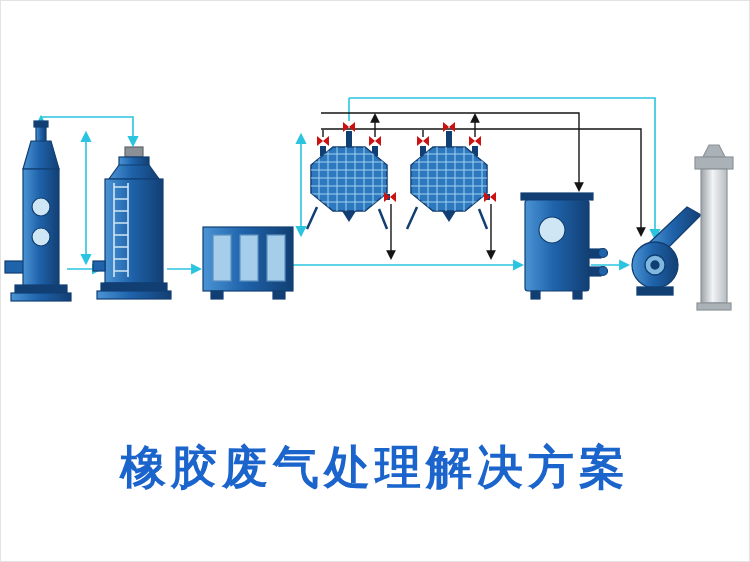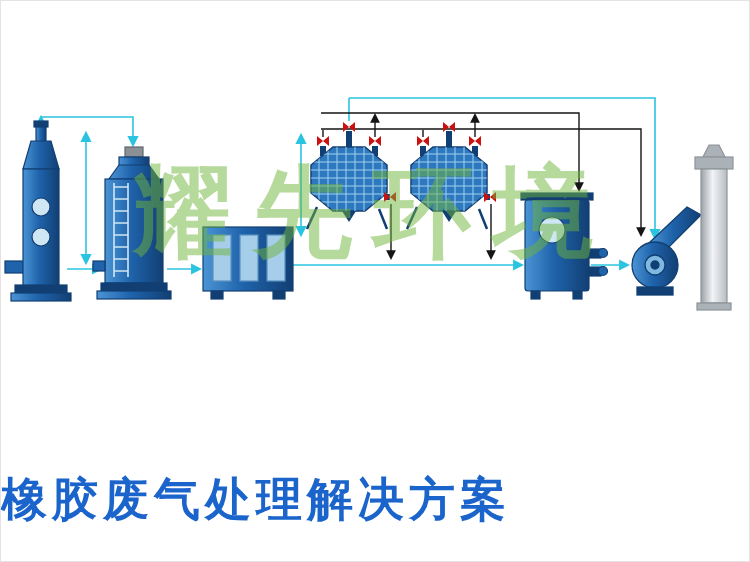--- a/index.html
+++ b/index.html
@@ -21,25 +21,25 @@
     letter-spacing:20px;
     color:var(--watermark-green,#6fb43c);
     opacity:0.5;
     white-space:nowrap;
     pointer-events:none;
   }
   .title{
     position:absolute;
     left:0;top:436px;
     width:100%;
+    text-align:center;
     font-size:46px;
     font-weight:bold;
     letter-spacing:5px;
     color:var(--title-blue,#1a64cc);
-    margin-top:32px;
   }
 </style>
 </head>
 <body>
 
 <div class="page">
 
   <svg class="diagram-svg" width="750" height="562" viewBox="0 0 750 562">
     <defs>
       <marker id="ac" viewBox="0 0 10 10" refX="8" refY="5" markerWidth="7" markerHeight="7" orient="auto-start-reverse">
@@ -169,17 +169,16 @@
     </g>
 
     <g stroke="#8d949a" stroke-width="1.2">
       <polygon points="702,156 724,156 718,144 708,144" fill="#aab1b7"></polygon>
       <rect x="694" y="156" width="38" height="12" fill="#aab1b7"></rect>
       <rect x="700" y="168" width="26" height="134" fill="url(#gradGray)"></rect>
       <rect x="696" y="302" width="34" height="7" fill="#aab1b7"></rect>
     </g>
   </svg>
 
-  <div class="watermark">耀先环境</div>
 
   <div class="title">橡胶废气处理解决方案</div>
 
 </div>
 
 </body></html>

